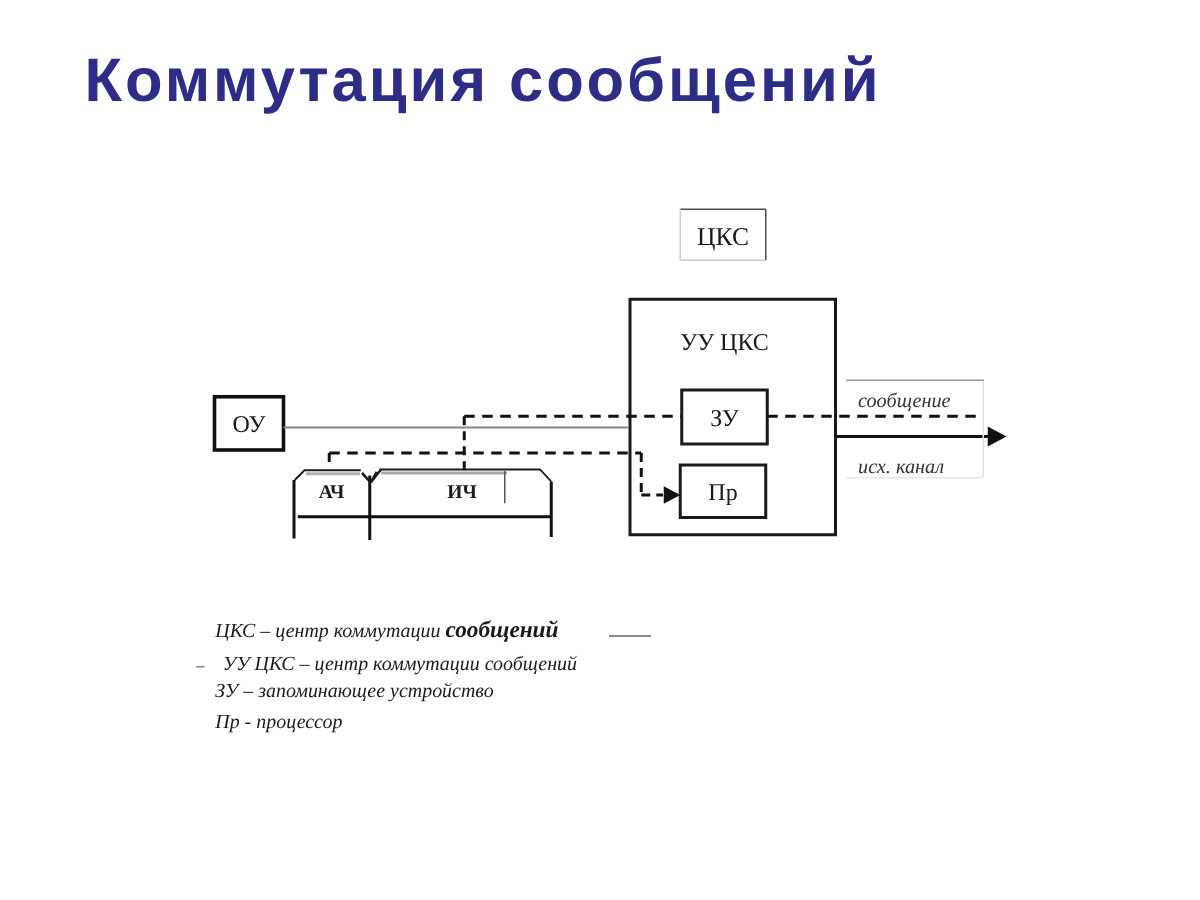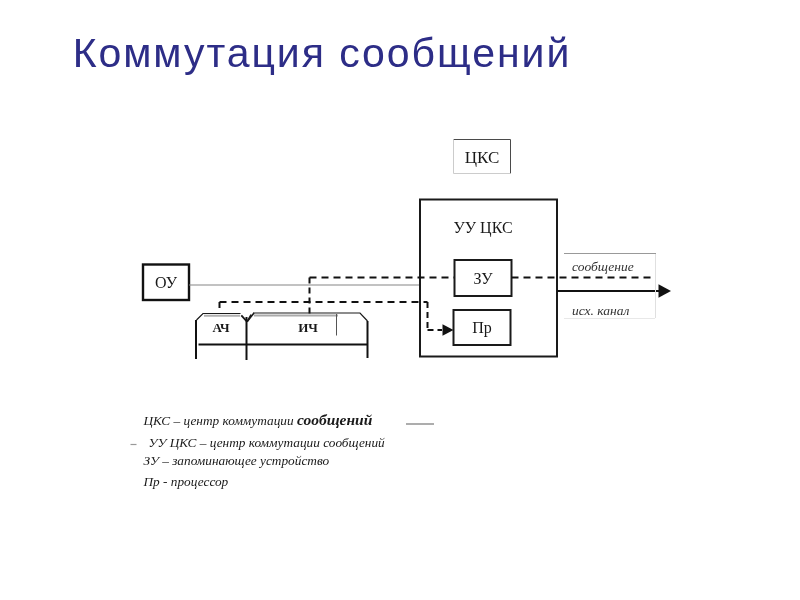--- a/index.html
+++ b/index.html
@@ -1,18 +1,18 @@
 <!DOCTYPE html>
 <html><head>
 <meta charset="utf-8">
 <style>
   html,body{margin:0;padding:0;background:#ffffff;width:800px;height:600px;overflow:hidden;}
   #page{position:relative;width:800px;height:600px;background:#ffffff;}
   .title{position:absolute;left:0;top:30px;width:644px;text-align:center;
-         font-family:"Liberation Sans",sans-serif;font-size:41px;color:#2d2d87;letter-spacing:1.95px;}
+         font-family:"Liberation Sans",sans-serif;font-size:41px;color:#2d2d87;letter-spacing:1.95px;font-weight:bold;}
 </style>
 </head>
 <body>
 <div id="page">
   <div class="title">Коммутация сообщений</div>
   <svg width="800" height="600" viewBox="0 0 800 600" style="position:absolute;left:0;top:0;" font-family="Liberation Serif, serif" fill="none">
 
     <path d="M453.5 139.5 H510.5" stroke="#4a4a4a" stroke-width="1"></path>
     <path d="M453.5 139.5 V173.5" stroke="#cccccc" stroke-width="1"></path>
     <path d="M510.5 139.5 V173.5" stroke="#4a4a4a" stroke-width="1"></path>

